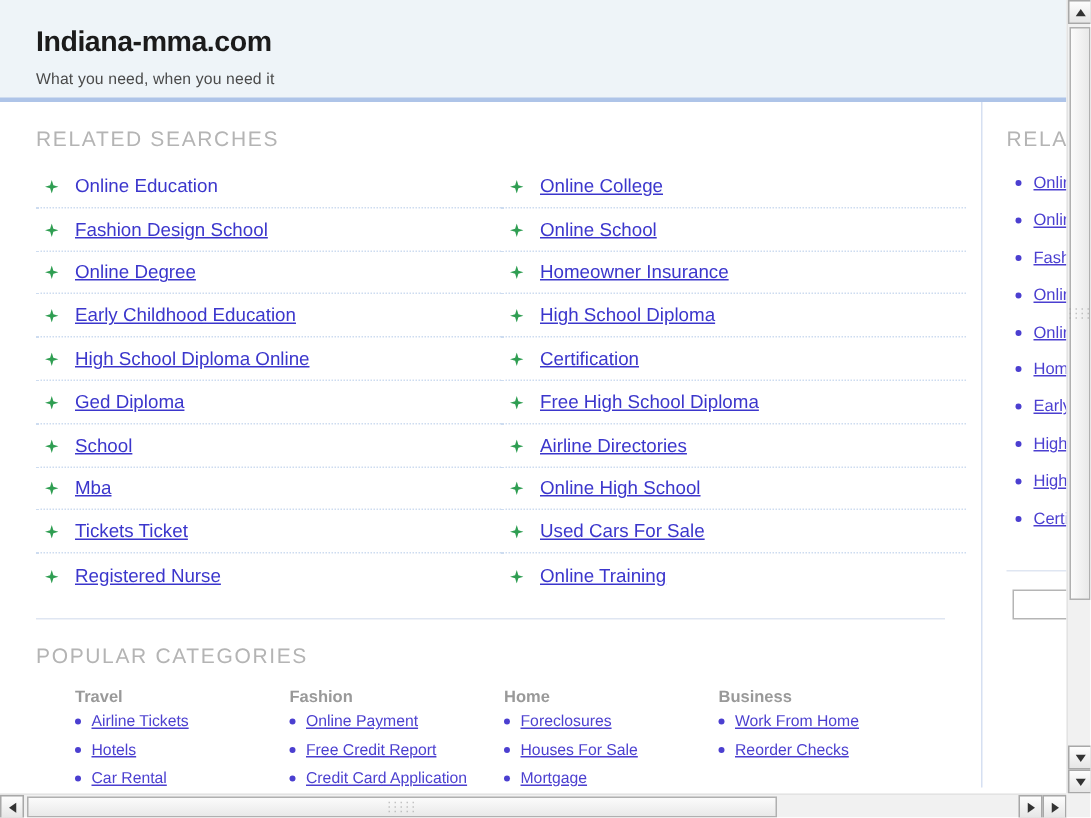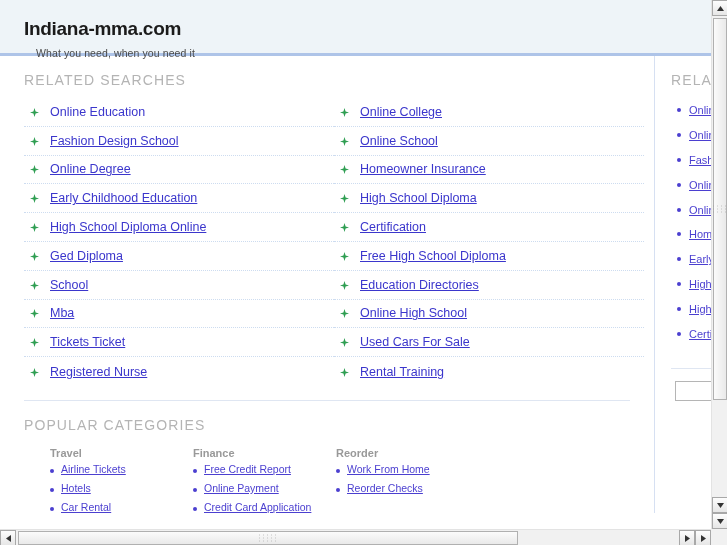--- a/index.html
+++ b/index.html
@@ -28,35 +28,34 @@
     height: 529px;
     overflow: hidden;
     background: #ffffff;
   }
 
   
   .site-header {
     background: #eef4f8;
     border-bottom: 3px solid #aec4e8;
     padding: 18px 0 16px 24px;
-    height: 56px;
+    height: 68px;
   }
   .site-title {
     font-size: 19px;
     font-weight: bold;
     color: #1b1b1b;
     letter-spacing: -0.3px;
     line-height: 22px;
   }
   .site-tagline {
     font-size: 10.5px;
     color: #4a4a4a;
     margin-top: 7px;
     letter-spacing: 0.1px;
-    margin-left: 12px;
   }
 
   
   .body-split {
     display: flex;
     align-items: stretch;
     height: 457px;
   }
   .main-col {
     width: 654px;
@@ -132,21 +131,21 @@
   }
   .cat-col { width: 143px; flex: 0 0 143px; }
   .cat-title {
     font-size: 11px;
     color: #999999;
     margin-bottom: 3px;
     font-weight: bold;
   }
   .cat-item {
     display: flex;
-    align-items: center;
+    align-items: flex-start;
     margin-bottom: 5px;
     line-height: 14px;
   }
   .dot-bullet {
     width: 4px;
     height: 4px;
     border-radius: 50%;
     background: #4b3fd0;
     margin: 5px 7px 0 0;
     flex: 0 0 4px;
@@ -445,21 +444,21 @@
                   </svg>
               </span>
               <a class="rs-link">Free High School Diploma</a>
             </div>
             <div class="rs-item">
               <span class="arrow-bullet">
                 <svg width="9" height="9" viewBox="0 0 10 10">
                     <path d="M5 0 L6.2 3.8 L10 5 L6.2 6.2 L5 10 L3.8 6.2 L0 5 L3.8 3.8 Z" fill="#2f9e52"></path>
                   </svg>
               </span>
-              <a class="rs-link">Education Directories</a>
+              <a class="rs-link">Airline Directories</a>
             </div>
             <div class="rs-item">
               <span class="arrow-bullet">
                 <svg width="9" height="9" viewBox="0 0 10 10">
                     <path d="M5 0 L6.2 3.8 L10 5 L6.2 6.2 L5 10 L3.8 6.2 L0 5 L3.8 3.8 Z" fill="#2f9e52"></path>
                   </svg>
               </span>
               <a class="rs-link">Online High School</a>
             </div>
             <div class="rs-item">
@@ -469,21 +468,21 @@
                   </svg>
               </span>
               <a class="rs-link">Used Cars For Sale</a>
             </div>
             <div class="rs-item">
               <span class="arrow-bullet">
                 <svg width="9" height="9" viewBox="0 0 10 10">
                     <path d="M5 0 L6.2 3.8 L10 5 L6.2 6.2 L5 10 L3.8 6.2 L0 5 L3.8 3.8 Z" fill="#2f9e52"></path>
                   </svg>
               </span>
-              <a class="rs-link">Rental Training</a>
+              <a class="rs-link">Online Training</a>
             </div>
           </div>
 
         </div>
 
         <div class="thin-divider"></div>
 
         <div class="section-label">POPULAR CATEGORIES</div>
 
         <div class="cat-grid">
@@ -498,38 +497,53 @@
               <span class="dot-bullet"></span>
               <a class="cat-link">Hotels</a>
             </div>
             <div class="cat-item">
               <span class="dot-bullet"></span>
               <a class="cat-link">Car Rental</a>
             </div>
           </div>
 
           <div class="cat-col">
-            <div class="cat-title">Finance</div>
+            <div class="cat-title">Fashion</div>
+            <div class="cat-item">
+              <span class="dot-bullet"></span>
+              <a class="cat-link">Online Payment</a>
+            </div>
             <div class="cat-item">
               <span class="dot-bullet"></span>
               <a class="cat-link">Free Credit Report</a>
             </div>
             <div class="cat-item">
               <span class="dot-bullet"></span>
-              <a class="cat-link">Online Payment</a>
-            </div>
-            <div class="cat-item">
-              <span class="dot-bullet"></span>
               <a class="cat-link">Credit Card Application</a>
             </div>
           </div>
 
-
           <div class="cat-col">
-            <div class="cat-title">Reorder</div>
+            <div class="cat-title">Home</div>
+            <div class="cat-item">
+              <span class="dot-bullet"></span>
+              <a class="cat-link">Foreclosures</a>
+            </div>
+            <div class="cat-item">
+              <span class="dot-bullet"></span>
+              <a class="cat-link">Houses For Sale</a>
+            </div>
+            <div class="cat-item">
+              <span class="dot-bullet"></span>
+              <a class="cat-link">Mortgage</a>
+            </div>
+          </div>
+
+          <div class="cat-col">
+            <div class="cat-title">Business</div>
             <div class="cat-item">
               <span class="dot-bullet"></span>
               <a class="cat-link">Work From Home</a>
             </div>
             <div class="cat-item">
               <span class="dot-bullet"></span>
               <a class="cat-link">Reorder Checks</a>
             </div>
           </div>
 

